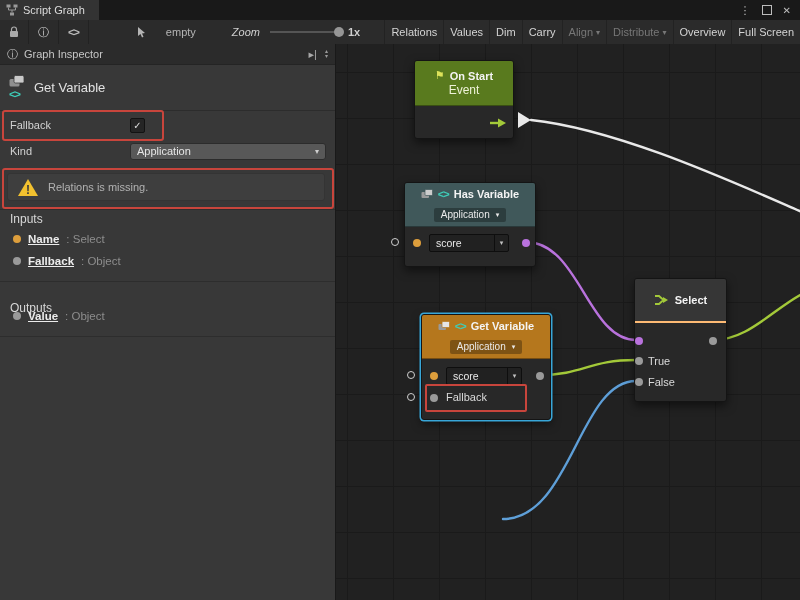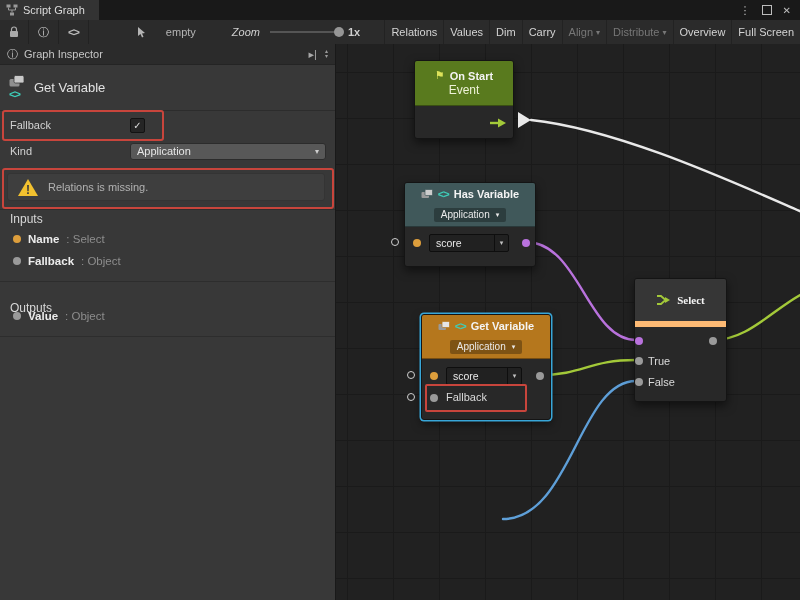--- a/index.html
+++ b/index.html
@@ -39,21 +39,21 @@
   .field-row{position:absolute;left:0;width:335px;height:24px;display:flex;align-items:center;}
   .field-row .lbl{margin-left:10px;width:120px;color:#d2d2d2;}
   .checkbox{width:13px;height:13px;background:#252525;border:1px solid #121212;border-radius:2px;color:#dcdcdc;font-size:10px;line-height:13px;text-align:center;}
   .dropdown{width:196px;height:17px;background:#585858;border:1px solid #2c2c2c;border-radius:3px;display:flex;align-items:center;padding:0 6px;color:#e6e6e6;box-sizing:border-box;}
   .dropdown .dd{margin-left:auto;color:#cfcfcf;}
   .helpbox{position:absolute;left:7px;top:129px;width:318px;height:28px;background:#3e3e3e;border:1px solid #343434;border-radius:3px;display:flex;align-items:center;gap:9px;padding:0 9px;box-sizing:border-box;color:#b2b2b2;}
   .hr{position:absolute;left:0;width:335px;height:1px;background:#2d2d2d;}
   .section-h{position:absolute;left:10px;font-size:12px;color:#d8d8d8;}
   .io-row{position:absolute;left:13px;display:flex;align-items:center;gap:7px;font-size:11.5px;}
   .io-dot{width:8px;height:8px;border-radius:50%;}
-  .io-row .nm{font-weight:bold;color:#ececec;}
+  .io-row .nm{font-weight:bold;color:#ececec;text-decoration:underline;}
   .io-row .ty{color:#8d8d8d;}
   .ann{position:absolute;border:2px solid #c8453c;border-radius:3px;pointer-events:none;z-index:6;}
 
   
   .canvas{position:absolute;left:336px;top:44px;width:464px;height:556px;background:#212121;
     background-image:linear-gradient(90deg,#1a1a1a 1px,transparent 1px),linear-gradient(#1a1a1a 1px,transparent 1px);
     background-size:46px 46px,46px 46px;background-position:11px 0,0 28px;overflow:hidden;}
   .wires{position:absolute;left:0;top:0;}
   .wire{fill:none;stroke-width:2.4;stroke-linecap:round;}
   .node{position:absolute;background:#282828;border:1px solid #141414;border-radius:3px;box-shadow:0 4px 10px rgba(0,0,0,.5);box-sizing:border-box;z-index:2;}
@@ -77,21 +77,21 @@
   .os-r2{text-align:center;font-size:12px;color:#eef2d8;}
   .os-body{position:relative;height:33px;}
   .trigger-arrow{position:absolute;right:6px;top:11px;}
   .wire-tri{position:absolute;left:182px;top:68px;width:0;height:0;border-left:13px solid #e9e9e9;border-top:8px solid transparent;border-bottom:8px solid transparent;z-index:4;}
 
   #node-hasvar{left:68px;top:138px;width:132px;height:85px;}
   .hv-head{background:#40585a;height:43px;border-radius:2px 2px 0 0;border-bottom:1px solid rgba(0,0,0,.35);}
   #node-getvar{left:85px;top:270px;width:130px;height:106px;box-shadow:0 0 0 1.5px #38a6d8,0 4px 10px rgba(0,0,0,.5);}
   .gv-head{background:#b5771d;height:43px;border-radius:2px 2px 0 0;border-bottom:1px solid rgba(0,0,0,.35);}
   #node-select{left:298px;top:234px;width:93px;height:124px;}
-  .sel-head{background:#363636;height:42px;display:flex;align-items:center;justify-content:center;gap:6px;border-bottom:6px solid #fdba74;border-radius:2px 2px 0 0;font-family:Liberation Serif, serif;}
+  .sel-head{background:#363636;height:42px;display:flex;align-items:center;justify-content:center;gap:6px;border-bottom:2px solid #fdba74;border-radius:2px 2px 0 0;}
   #node-integer{left:85px;top:406px;width:92px;height:90px;}
   .int-head{background:#363636;height:54px;position:relative;border-bottom:1px solid #1d1d1d;border-radius:2px 2px 0 0;}
   .int-circle{position:absolute;left:10px;top:11px;width:15px;height:15px;border-radius:50%;background:#3ecfba;}
   .int-title{position:absolute;left:31px;top:12px;font-size:11px;font-weight:bold;color:#f4f4f4;}
   .int-field{position:absolute;left:28px;top:32px;width:32px;height:16px;background:#1d1d1d;border:1px solid #0e0e0e;border-radius:2px;color:#eee;font-size:10.5px;text-align:center;line-height:16px;}
 </style>
 </head>
 <body>
 
 <div class="root">

